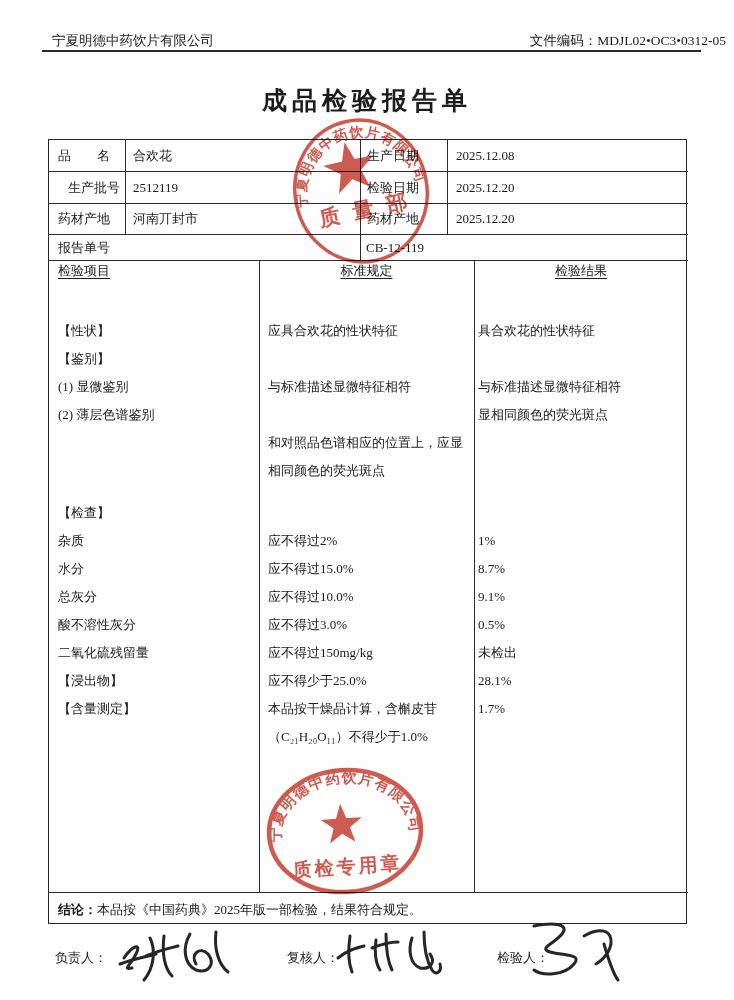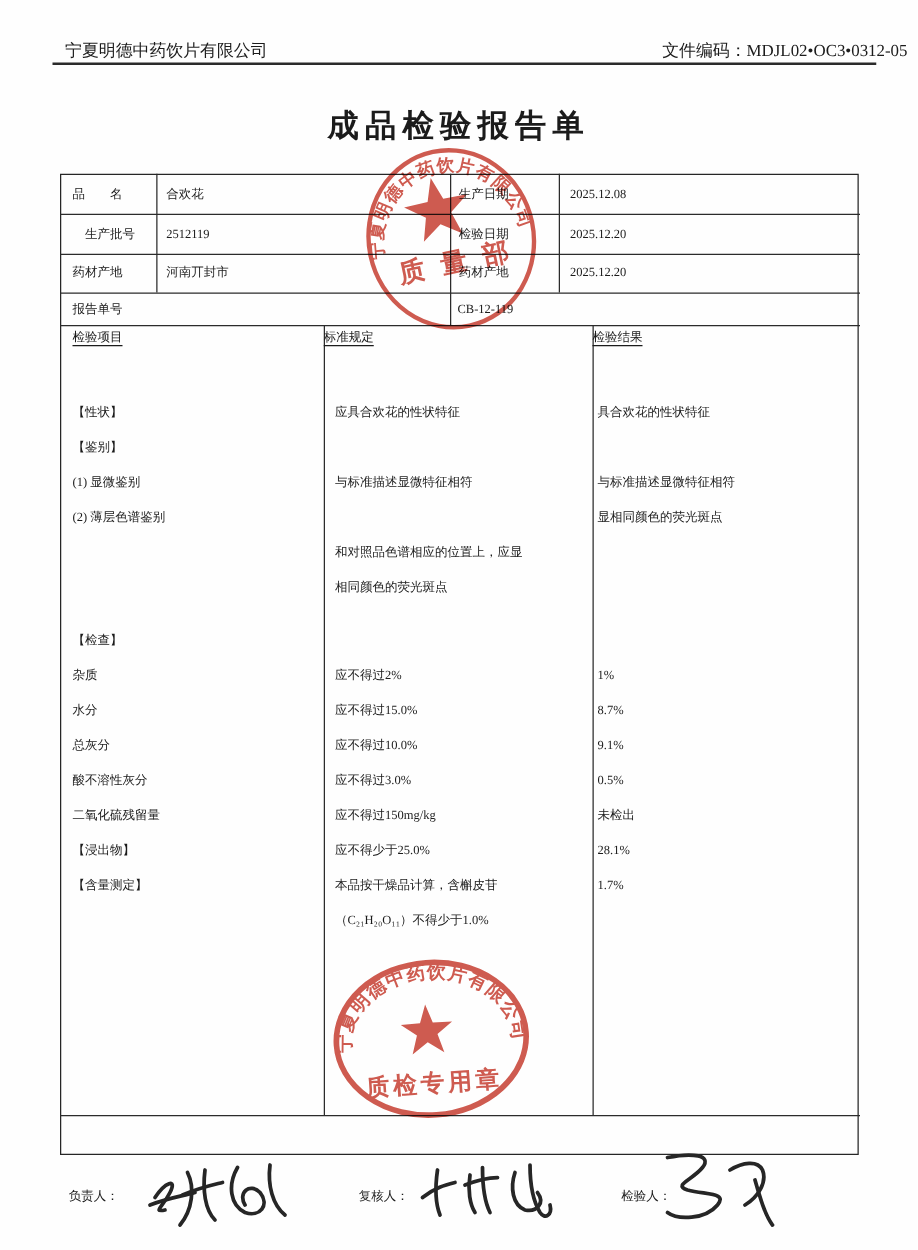--- a/index.html
+++ b/index.html
@@ -1,22 +1,22 @@
 <!DOCTYPE html>
 <html><head>
 <meta charset="utf-8">
 <style>
   html,body{margin:0;padding:0;background:#ffffff;}
   .page{position:relative;width:734px;height:1000px;background:#fefefe;
         font-family:"Liberation Serif","DejaVu Serif",serif;color:#1b1b1b;overflow:hidden;}
-  .t{position:absolute;font-size:10px;line-height:20px;white-space:nowrap;}
+  .t{position:absolute;font-size:13px;line-height:20px;white-space:nowrap;}
   .sm{font-size:13.5px;}
   .b{font-weight:bold;}
   .und{text-decoration:underline;text-underline-offset:3px;}
-  .ctr{text-align:left;text-decoration:underline;}
+  .ctr{text-align:center;text-decoration:underline;}
   .hl{position:absolute;background:#2b2b2b;height:1px;}
   .vl{position:absolute;background:#2b2b2b;width:1px;}
   .obox{position:absolute;border:1.6px solid #262626;}
   .title{position:absolute;left:0;top:84px;width:100%;text-align:center;
          font-size:25px;font-weight:bold;letter-spacing:5px;}
   .stamp{position:absolute;mix-blend-mode:multiply;opacity:.88;}
   .sig{position:absolute;}
   .sig path{fill:none;stroke:#262626;stroke-width:3;stroke-linecap:round;stroke-linejoin:round;}
 </style>
 </head>
@@ -94,20 +94,21 @@
   <div class="t" style="left:478px;top:377px">与标准描述显微特征相符</div>
   <div class="t" style="left:478px;top:405px">显相同颜色的荧光斑点</div>
   <div class="t" style="left:478px;top:531px">1%</div>
   <div class="t" style="left:478px;top:559px">8.7%</div>
   <div class="t" style="left:478px;top:587px">9.1%</div>
   <div class="t" style="left:478px;top:615px">0.5%</div>
   <div class="t" style="left:478px;top:643px">未检出</div>
   <div class="t" style="left:478px;top:671px">28.1%</div>
   <div class="t" style="left:478px;top:699px">1.7%</div>
 
+  <div class="t" style="left:58px;top:900px"><span class="b">结论：</span><span>本品按《中国药典》2025年版一部检验，结果符合规定。</span></div>
 
   <div class="t" style="left:55px;top:948px">负责人：</div>
   <div class="t" style="left:287px;top:948px">复核人：</div>
   <div class="t" style="left:497px;top:948px">检验人：</div>
 
   <svg class="sig" style="left:112px;top:924px" width="130" height="68" viewBox="0 0 130 68">
     <path d="M12,34 C20,22 30,18 24,30 C18,42 10,46 20,44"></path>
     <path d="M8,40 C24,34 34,33 44,30"></path>
     <path d="M38,14 C44,26 42,44 32,56"></path>
     <path d="M52,12 C50,28 52,44 60,52"></path>

